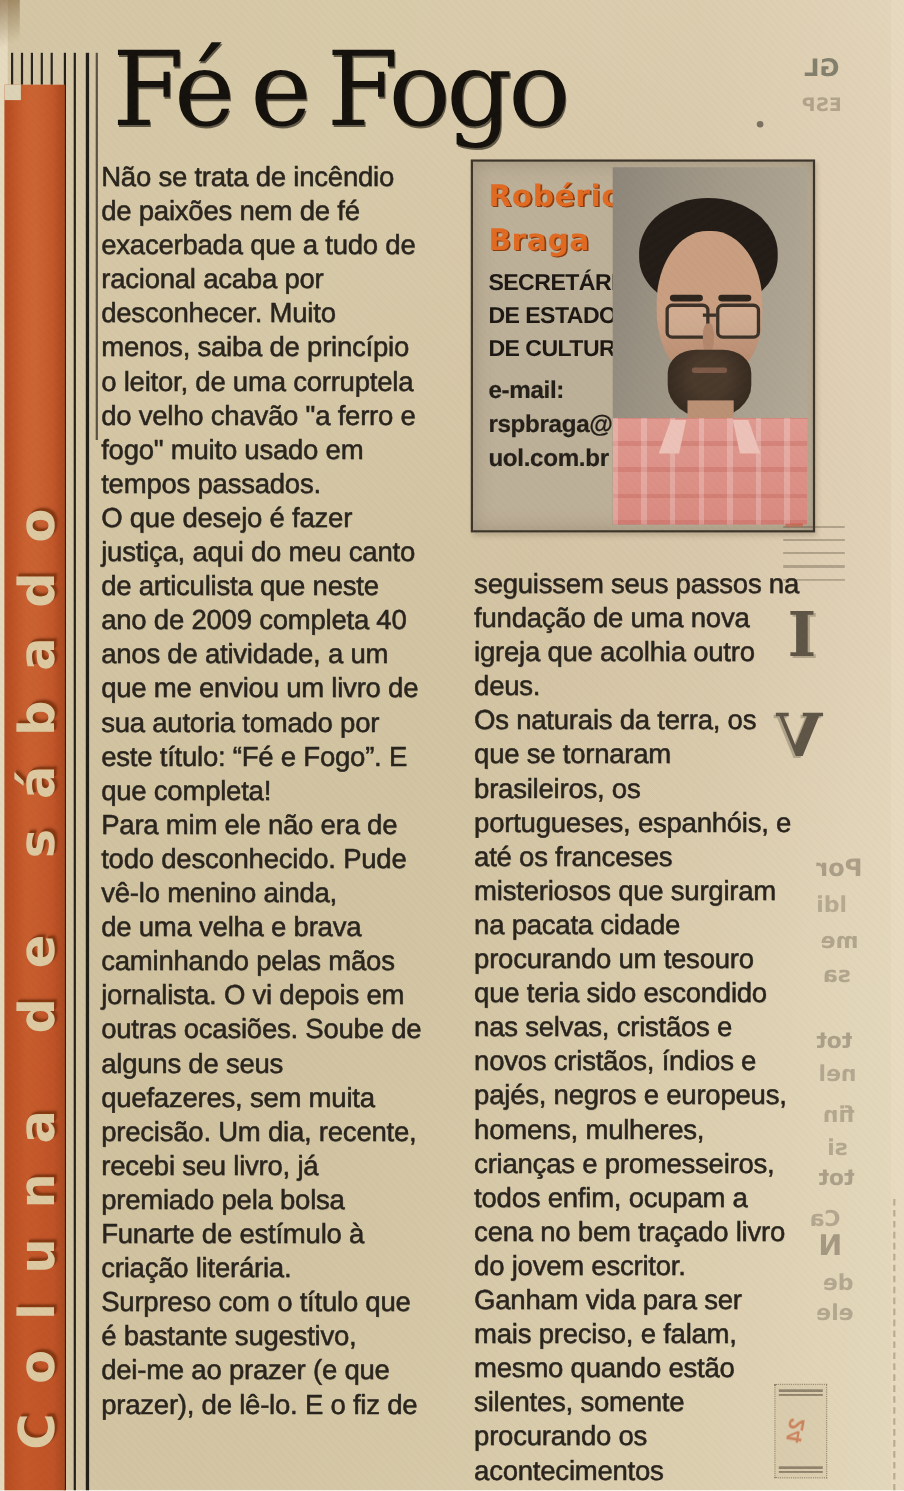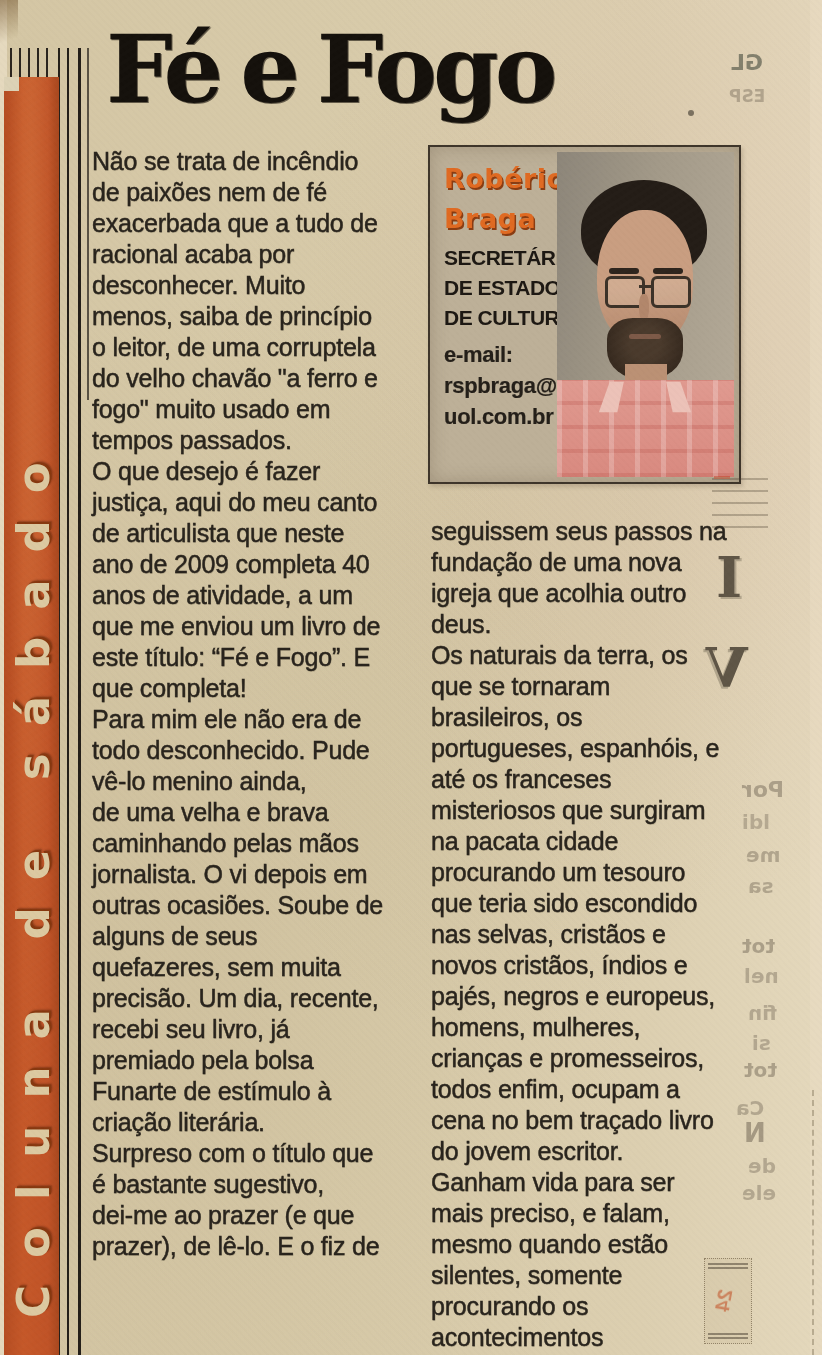--- a/index.html
+++ b/index.html
@@ -33,24 +33,24 @@
     text-shadow:2px 2px 0 #87380f, 3px 3px 2px rgba(60,20,5,.4);}
 
   
   .hatch span{position:absolute;top:48px;width:2px;height:29px;background:#2a241e;}
   .vrule{position:absolute;top:48px;bottom:0;background:#241f19;}
   .vr1{left:58px;width:2px;}
   .vr2{left:67px;width:2px;}
   .vr3{left:78px;width:3px;}
   .vr4{left:87px;width:2px;height:352px;bottom:auto;opacity:.7;}
 
-  .headline{position:absolute;left:88px;top:22px;margin:0;
-    font-family:"DejaVu Serif",serif;font-weight:bold;font-size:94px;line-height:1;
+  .headline{position:absolute;left:88px;top:22px;margin:14px;
+    font-family:"DejaVu Serif",serif;font-weight:normal;font-size:94px;line-height:1;
     letter-spacing:-4px;color:#15110c;word-spacing:-8px;
-    text-shadow:1px 1px 0 rgba(20,15,8,.6);padding-left:18px;}
+    text-shadow:1px 1px 0 rgba(20,15,8,.6);}
 
   
   .col{position:absolute;color:#29241d;font-size:25px;line-height:31px;
        letter-spacing:-0.2px;-webkit-text-stroke:.45px #29241d;}
   .col-left{left:92px;top:146px;width:332px;}
   .col-right{left:431px;top:516px;width:322px;}
   .tl{white-space:nowrap;text-shadow:.5px .8px 0 rgba(90,80,60,.22);}
 
   
   .byline-box{position:absolute;left:428px;top:145px;width:309px;height:335px;
@@ -172,20 +172,21 @@
       <div class="tl">o leitor, de uma corruptela</div>
       <div class="tl">do velho chavão "a ferro e</div>
       <div class="tl">fogo" muito usado em</div>
       <div class="tl">tempos passados.</div>
       <div class="tl">O que desejo é fazer</div>
       <div class="tl">justiça, aqui do meu canto</div>
       <div class="tl">de articulista que neste</div>
       <div class="tl">ano de 2009 completa 40</div>
       <div class="tl">anos de atividade, a um</div>
       <div class="tl">que me enviou um livro de</div>
+      <div class="tl">sua autoria tomado por</div>
       <div class="tl">este título: “Fé e Fogo”. E</div>
       <div class="tl">que completa!</div>
       <div class="tl">Para mim ele não era de</div>
       <div class="tl">todo desconhecido. Pude</div>
       <div class="tl">vê-lo menino ainda,</div>
       <div class="tl">de uma velha e brava</div>
       <div class="tl">caminhando pelas mãos</div>
       <div class="tl">jornalista. O vi depois em</div>
       <div class="tl">outras ocasiões. Soube de</div>
       <div class="tl">alguns de seus</div>

